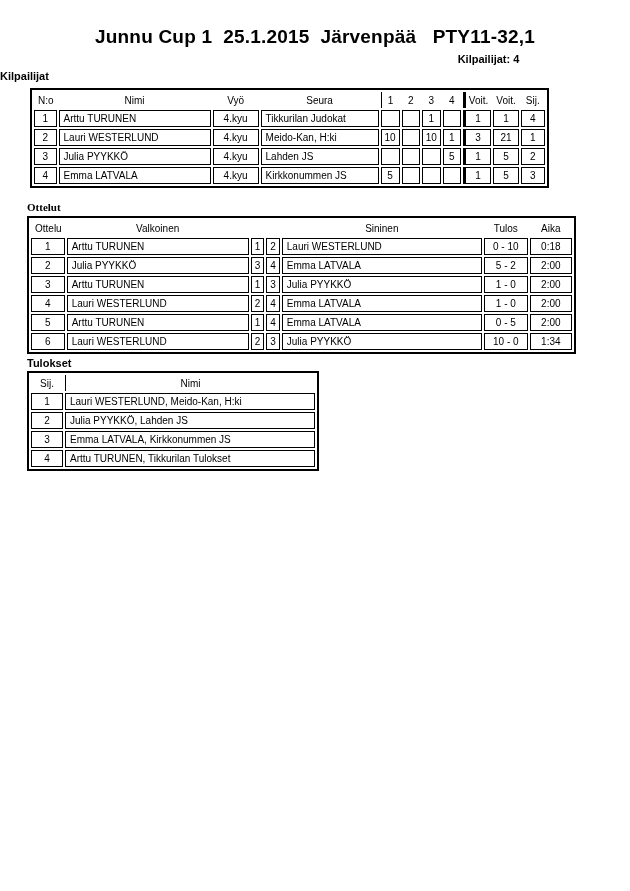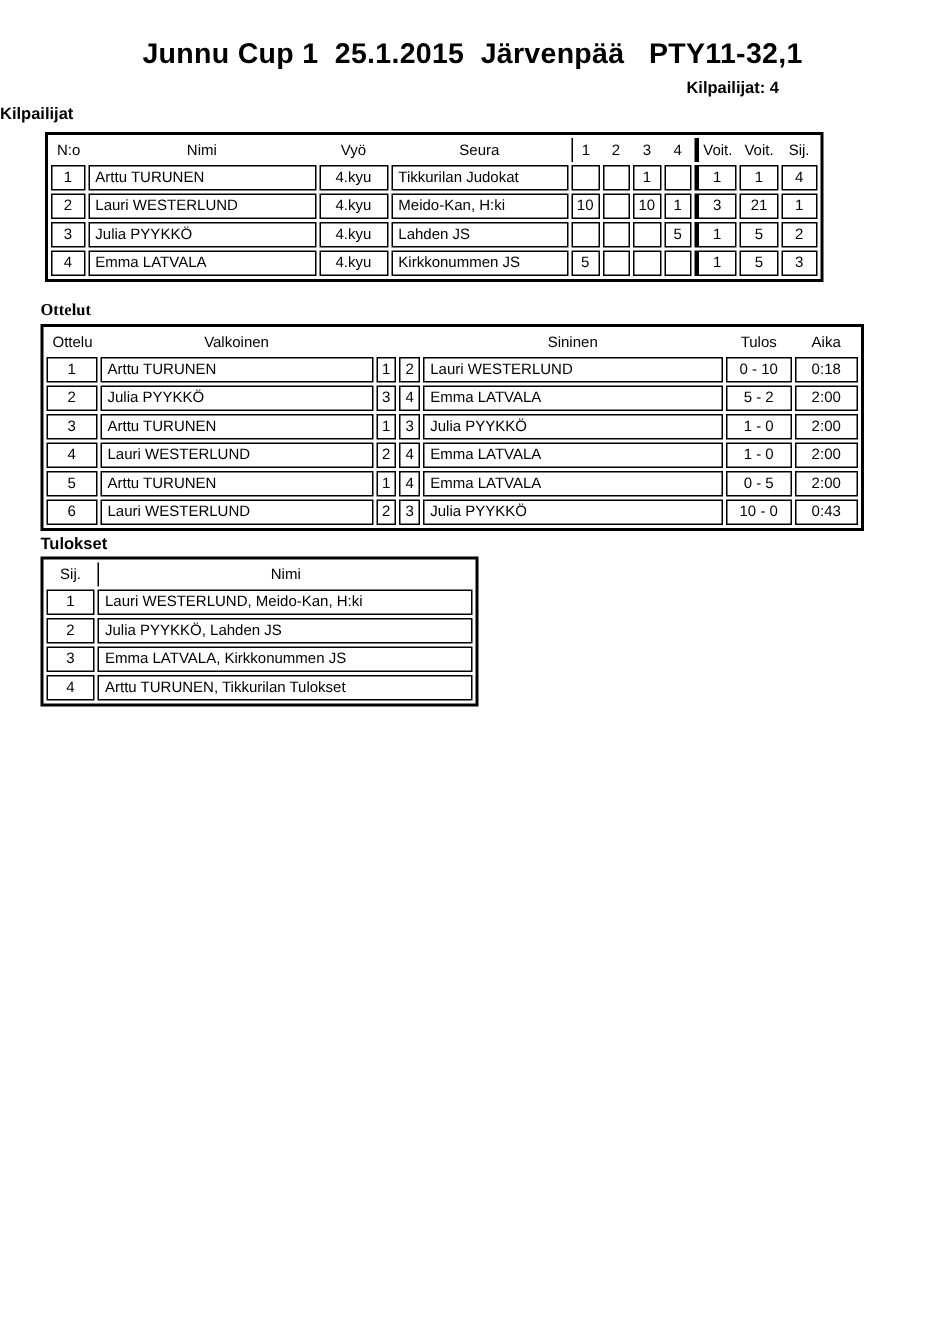--- a/index.html
+++ b/index.html
@@ -217,21 +217,21 @@
         <td>0 - 5</td>
         <td>2:00</td>
       </tr>
       <tr>
         <td>6</td>
         <td class="l">Lauri WESTERLUND</td>
         <td>2</td>
         <td>3</td>
         <td class="l">Julia PYYKKÖ</td>
         <td>10 - 0</td>
-        <td>0:43</td>
+        <td>1:34</td>
       </tr>
     </tbody>
   </table>
 
   <div class="sec-title" id="t3-title">Tulokset</div>
 
   <table id="t3">
     <colgroup>
       <col style="width:32px">
         <col style="width:250px">

